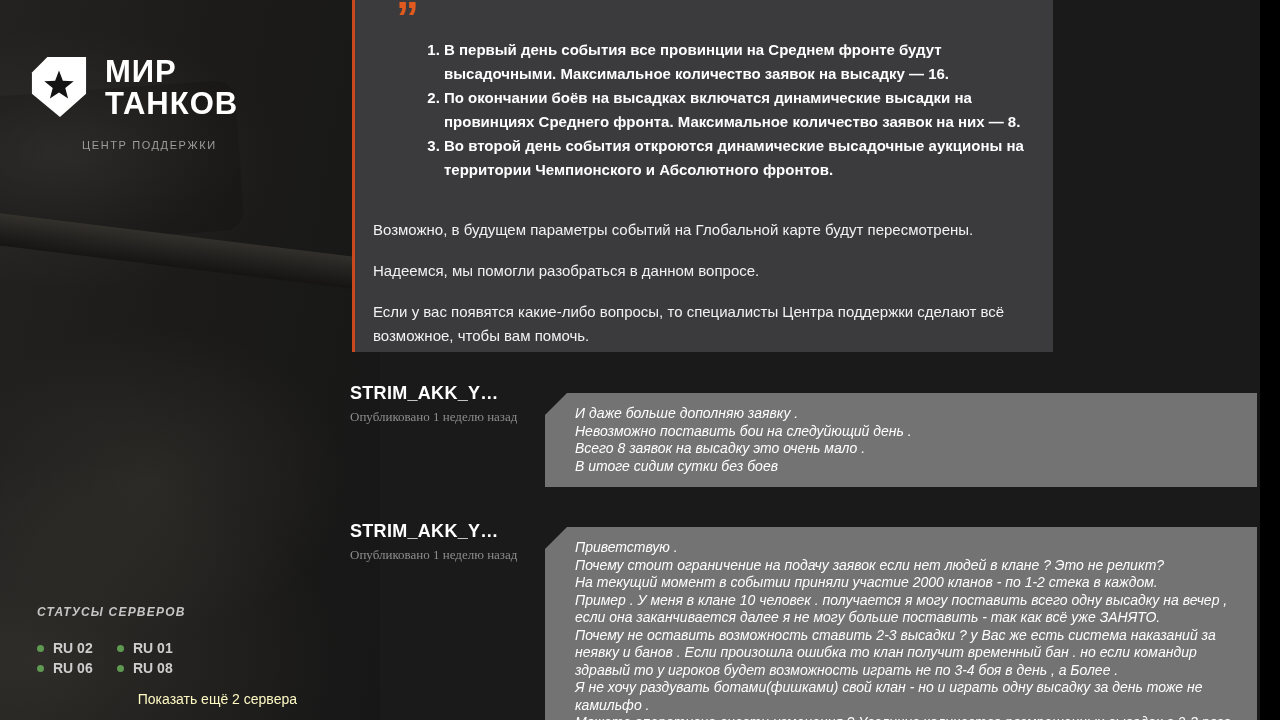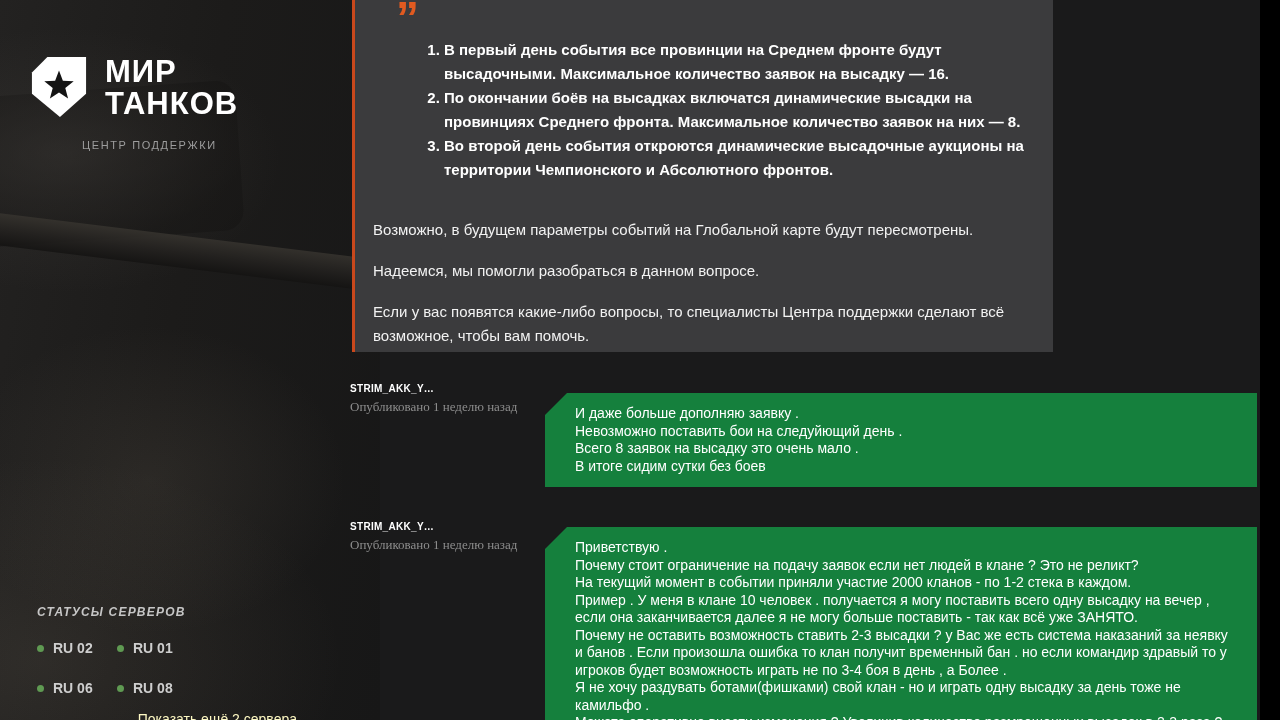--- a/index.html
+++ b/index.html
@@ -37,21 +37,21 @@
   .logo{position:absolute;left:30px;top:54px;display:flex;align-items:center;cursor:pointer;}
   .logo svg{display:block;}
   .brand-text{margin-left:17px;margin-top:2px;color:#fff;font-weight:bold;
     font-size:31px;line-height:32px;letter-spacing:1px;}
   .support-label{position:absolute;left:82px;top:139px;font-size:11px;
     letter-spacing:1.6px;color:#9d9d9d;}
 
   
   .servers{position:absolute;left:37px;top:605px;width:260px;}
   .servers-title{font-size:12px;font-weight:bold;letter-spacing:1.2px;color:#c6c6c6;font-style:italic;}
-  .server-grid{margin-top:21px;display:grid;grid-template-columns:80px 80px;row-gap:24px;}
+  .server-grid{margin-top:21px;display:grid;grid-template-columns:80px 80px;row-gap:4px;}
   .server{display:flex;align-items:center;gap:9px;font-size:14px;font-weight:bold;color:#cecece;}
   .dot{width:7px;height:7px;border-radius:50%;background:#5f9a52;flex:0 0 auto;}
   .show-more{margin-top:15px;font-size:14px;color:#fef9c3;cursor:pointer;text-align:right;}
 
   
   .article{
     position:absolute;left:352px;top:0;width:701px;height:352px;box-sizing:border-box;
     background:#3b3b3d;border-left:3px solid #c9481c;
     padding:0 20px 0 18px;overflow:hidden;
   }
@@ -60,27 +60,27 @@
   .article ol{margin:12px 0 0;padding-left:71px;width:592px;
     font-weight:bold;font-size:15px;line-height:24px;color:#fff;}
   .article ol li::marker{font-weight:bold;color:#fff;}
   .article-p{width:662px;font-size:15px;line-height:24px;color:#f2f2f2;margin:17px 0 0;}
   .article-p.first{margin-top:36px;}
 
   
   .comment-meta{position:absolute;left:350px;width:190px;}
   .meta-1{top:383px;}
   .meta-2{top:521px;}
-  .author{font-size:10px;font-weight:bold;color:#fff;letter-spacing:.3px;}
+  .author{font-size:18px;font-weight:bold;color:#fff;letter-spacing:.3px;}
   .posted{font-size:13px;color:#8d8d8d;margin-top:5px;font-family:Liberation Serif, serif;}
   .bubble{
     position:absolute;left:545px;width:712px;box-sizing:border-box;
-    background:#15803d;color:#fff;
+    background:#737373;color:#fff;
     clip-path:polygon(22px 0, 100% 0, 100% 100%, 0 100%, 0 22px);
-    padding:12px 20px 12px 30px;font-size:14px;line-height:17.5px;
+    padding:12px 20px 12px 30px;font-size:14px;line-height:17.5px;font-style:italic;
   }
   .bubble-1{top:393px;min-height:88px;}
   .bubble-2{top:527px;min-height:180px;}
   .bubble p{margin:0;}
 </style>
 </head>
 <body>
 
 <div class="page">
 

